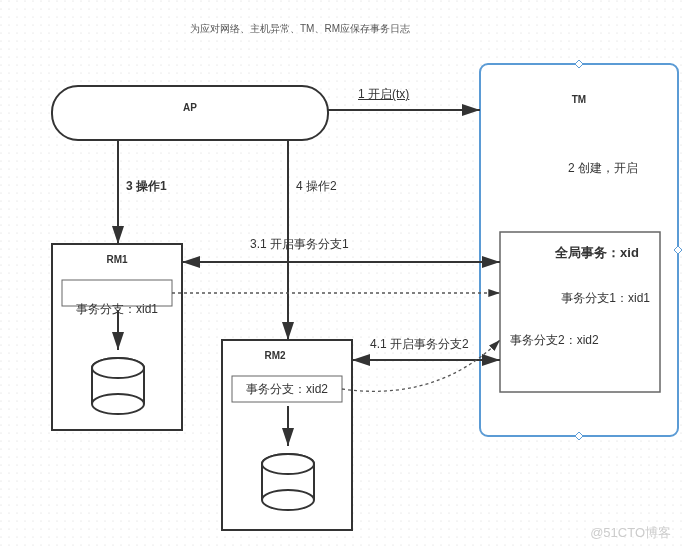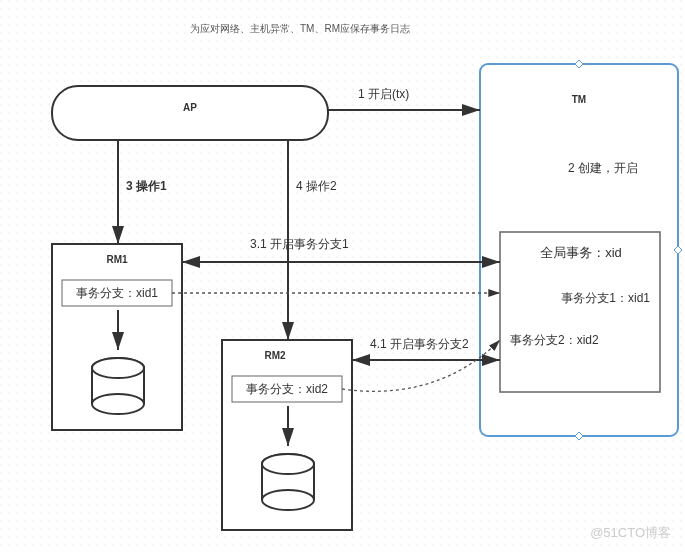--- a/index.html
+++ b/index.html
@@ -92,31 +92,31 @@
 </svg>
 
 <div class="abs title" style="left:190px; top:22px;">为应对网络、主机异常、TM、RM应保存事务日志</div>
 
 <div class="abs node-label" style="left:52px; top:102px; width:276px;">AP</div>
 
 <div class="abs node-label" style="left:480px; top:94px; width:198px;">TM</div>
 
 <div class="abs inner-label" style="left:480px; top:160px; width:198px;padding-left:24px;">2 创建，开启</div>
 
-<div class="abs" style="left:501px; top:244px; width:160px; font-weight:normal; font-size:13px; text-align:center;">全局事务：xid</div>
+<div class="abs" style="left:517px; top:244px; width:160px; font-weight:bold; font-size:13px; text-align:center;">全局事务：xid</div>
 
 <div class="abs inner-label" style="left:510px; top:290px; width:140px; text-align:right;">事务分支1：xid1</div>
 
 <div class="abs inner-label" style="left:510px; top:332px; width:140px; text-align:left;">事务分支2：xid2</div>
 
 <div class="abs node-label" style="left:52px; top:254px; width:130px;">RM1</div>
-<div class="abs inner-label" style="left:62px; top:285px; width:110px;">事务分支：xid1</div>
+<div class="abs inner-label" style="left:62px; top:301px; width:110px;">事务分支：xid1</div>
 
 <div class="abs node-label" style="left:210px; top:350px; width:130px;">RM2</div>
 <div class="abs inner-label" style="left:232px; top:381px; width:110px;">事务分支：xid2</div>
 
-<div class="abs inner-label" style="left:358px; top:86px;">1 开启(tx)</div>
+<div class="abs inner-label" style="left:358px; top:86px;text-decoration:underline;">1 开启(tx)</div>
 <div class="abs inner-label" style="left:126px; top:178px;font-weight:bold;">3 操作1</div>
 <div class="abs inner-label" style="left:296px; top:178px;">4 操作2</div>
 <div class="abs inner-label" style="left:250px; top:236px;">3.1 开启事务分支1</div>
 <div class="abs inner-label" style="left:370px; top:336px;">4.1 开启事务分支2</div>
 
 <div class="abs watermark" style="right:14px; bottom:10px;">@51CTO博客</div>
 
 </body></html>

